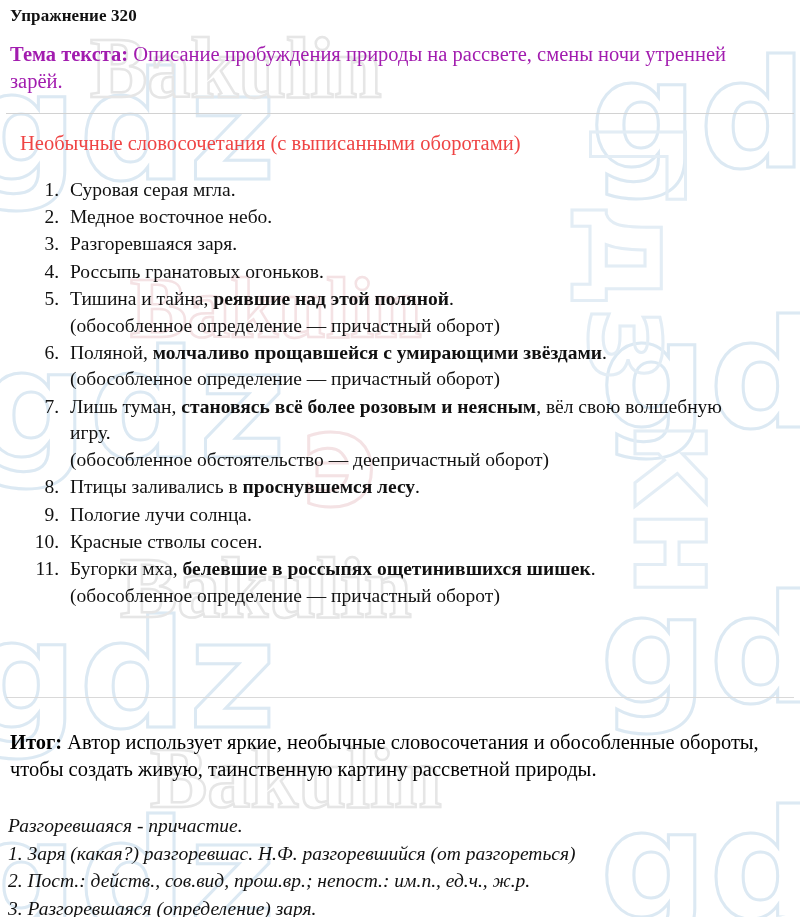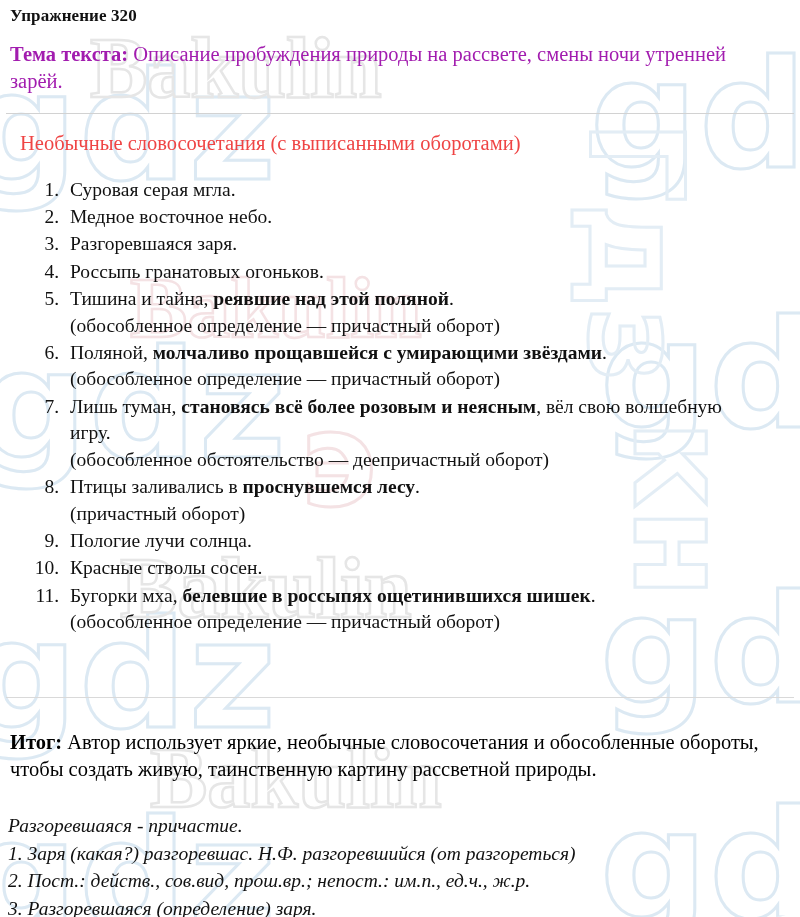--- a/index.html
+++ b/index.html
@@ -195,21 +195,21 @@
   <div class="section-head">Необычные словосочетания (с выписанными оборотами)</div>
 
   <ol class="phrase-list">
     <li><span>Суровая серая мгла.</span><b></b><span></span></li>
     <li><span>Медное восточное небо.</span><b></b><span></span></li>
     <li><span>Разгоревшаяся заря.</span><b></b><span></span></li>
     <li><span>Россыпь гранатовых огоньков.</span><b></b><span></span></li>
     <li><span>Тишина и тайна, </span><b>реявшие над этой поляной</b><span>.</span><span class="note">(обособленное определение — причастный оборот)</span></li>
     <li><span>Поляной, </span><b>молчаливо прощавшейся с умирающими звёздами</b><span>.</span><span class="note">(обособленное определение — причастный оборот)</span></li>
     <li><span>Лишь туман, </span><b>становясь всё более розовым и неясным</b><span>, вёл свою волшебную игру.</span><span class="note">(обособленное обстоятельство — деепричастный оборот)</span></li>
-    <li><span>Птицы заливались в </span><b>проснувшемся лесу</b><span>.</span><span class="note">(причастный оборот)</span></li>
+    <li><span>Птицы заливались в </span><b>проснувшемся лесу</b><span>.</span></li>
     <li><span>Пологие лучи солнца.</span><b></b><span></span></li>
     <li><span>Красные стволы сосен.</span><b></b><span></span></li>
     <li><span>Бугорки мха, </span><b>белевшие в россыпях ощетинившихся шишек</b><span>.</span><span class="note">(обособленное определение — причастный оборот)</span></li>
   </ol>
 
 </div>
 
 <hr class="rule2">
 
 <div class="summary">

